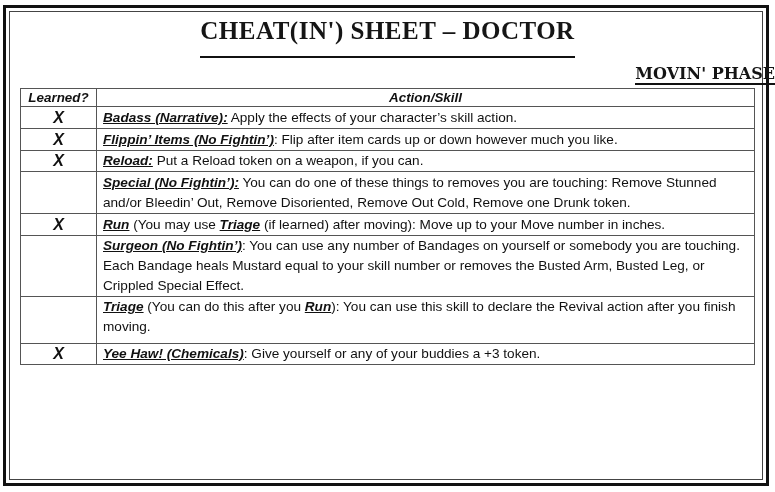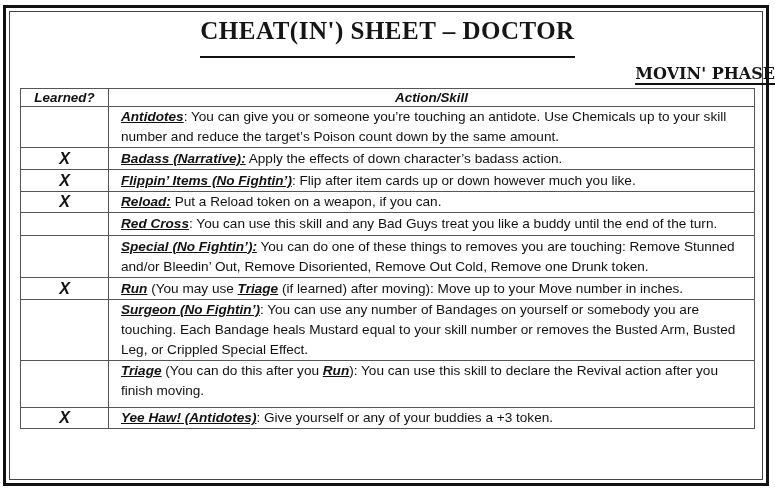--- a/index.html
+++ b/index.html
@@ -4,21 +4,21 @@
 <style>
   html, body { margin:0; padding:0; background:#ffffff; }
   body { width:775px; height:492px; position:relative; overflow:hidden; font-family:"Liberation Sans", "DejaVu Sans", sans-serif; }
   .frame-outer { position:absolute; left:3px; top:5px; width:766px; height:481px; border:3px solid #111; box-sizing:border-box; }
   .frame-inner { position:absolute; left:9px; top:11px; width:754px; height:469px; border:1px solid #444; box-sizing:border-box; }
   .title { position:absolute; left:0; width:775px; top:16px; text-align:center; font-family:"DejaVu Serif", serif; font-weight:bold; font-size:25px; letter-spacing:0.5px; color:#151515; }
   .title span { border-bottom:2px solid #111; padding-bottom:12px;font-family:Liberation Serif, serif; }
   .subtitle { position:absolute; left:0; width:775px; top:54px; text-align:right; font-family:"DejaVu Serif", serif; font-weight:bold; font-size:16px; color:#151515;margin-top:10px; }
   .subtitle span { border-bottom:2px solid #111; }
   table.sheet { position:absolute; left:20px; top:88px; width:735px; border-collapse:collapse; font-family:"Liberation Sans", sans-serif; font-size:13.6px; color:#111; }
-  table.sheet td, table.sheet th { border:1px solid #555; padding:0 12px; vertical-align:middle; }
+  table.sheet td, table.sheet th { border:1px solid #555; padding:0 6px; vertical-align:middle; }
   table.sheet th { font-style:italic; font-weight:bold; height:17px; font-size:13.4px; }
   .col-learned { width:63px; text-align:center; }
   .mark { font-style:italic; font-weight:bold; font-size:16px; }
   td.desc { line-height:20px; padding-top:1px; padding-bottom:1px; }
   .skill { font-weight:bold; font-style:italic; text-decoration:underline; }
 </style>
 </head>
 <body>
 
 <div class="frame-outer"></div>
@@ -26,54 +26,46 @@
 
 <div class="title"><span>CHEAT(IN') SHEET – DOCTOR</span></div>
 <div class="subtitle"><span>MOVIN' PHASE</span></div>
 
 <table class="sheet">
   <tbody>
       <tr>
     <th class="col-learned">Learned?</th>
     <th>Action/Skill</th>
   </tr>
-  <tr style="height:39px">
-    <td class="col-learned"><span class="mark"></span></td>
-    <td class="desc"><span class="skill">Antidotes</span><span>: You can give you or someone you’re touching an antidote.  Use Chemicals up to your skill number and reduce the target’s Poison count down by the same amount.</span></td>
-  </tr>
   <tr style="height:22px">
     <td class="col-learned"><span class="mark">X</span></td>
-    <td class="desc"><span class="skill">Badass (Narrative):</span><span> Apply the effects of down character’s badass action.</span></td>
+    <td class="desc"><span class="skill">Badass (Narrative):</span><span> Apply the effects of your character’s skill action.</span></td>
   </tr>
   <tr style="height:22px">
     <td class="col-learned"><span class="mark">X</span></td>
     <td class="desc"><span class="skill">Flippin’ Items (No Fightin’)</span><span>: Flip after item cards up or down however much you like.</span></td>
   </tr>
   <tr style="height:21px">
     <td class="col-learned"><span class="mark">X</span></td>
     <td class="desc"><span class="skill">Reload:</span><span> Put a Reload token on a weapon, if you can.</span></td>
-  </tr>
-  <tr style="height:23px">
-    <td class="col-learned"><span class="mark"></span></td>
-    <td class="desc"><span class="skill">Red Cross</span><span>: You can use this skill and any Bad Guys treat you like a buddy until the end of the turn.</span></td>
   </tr>
   <tr style="height:42px">
     <td class="col-learned"><span class="mark"></span></td>
     <td class="desc"><span class="skill">Special (No Fightin’):</span><span> You can do one of these things to removes you are touching: Remove Stunned and/or Bleedin’ Out, Remove Disoriented, Remove Out Cold,  Remove one Drunk token.</span></td>
   </tr>
   <tr style="height:22px">
     <td class="col-learned"><span class="mark">X</span></td>
     <td class="desc"><span class="skill">Run</span><span> (You may use </span><span class="skill">Triage</span><span> (if learned) after moving): Move up to your Move number in inches.</span></td>
   </tr>
   <tr style="height:52px">
     <td class="col-learned"><span class="mark"></span></td>
     <td class="desc" style="vertical-align:top"><span class="skill">Surgeon (No Fightin’)</span><span>:  You can use any number of Bandages on yourself or somebody you are touching. Each Bandage heals Mustard equal to your skill number or removes the Busted Arm, Busted Leg, or Crippled Special Effect.</span></td>
   </tr>
   <tr style="height:47px">
     <td class="col-learned"><span class="mark"></span></td>
     <td class="desc" style="vertical-align:top"><span class="skill">Triage</span><span> (You can do this after you </span><span class="skill">Run</span><span>): You can use this skill to declare the Revival action after you finish moving.</span></td>
   </tr>
   <tr style="height:21px">
     <td class="col-learned"><span class="mark">X</span></td>
-    <td class="desc"><span class="skill">Yee Haw! (Antidotes)</span><span>:  Give yourself or any of your buddies a +3 token.</span></td>
+    <td class="desc"><span class="skill">Yee Haw! (Chemicals)</span><span>:  Give yourself or any of your buddies a +3 token.</span></td>
   </tr>
 </tbody>
   </table>
 
 </body></html>

